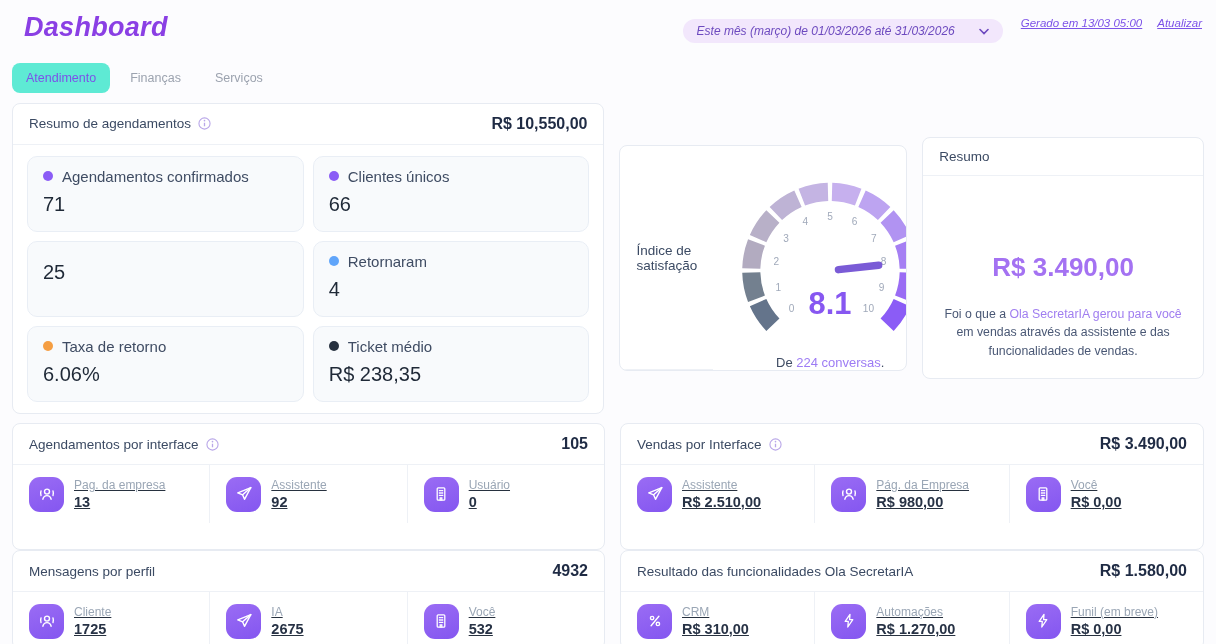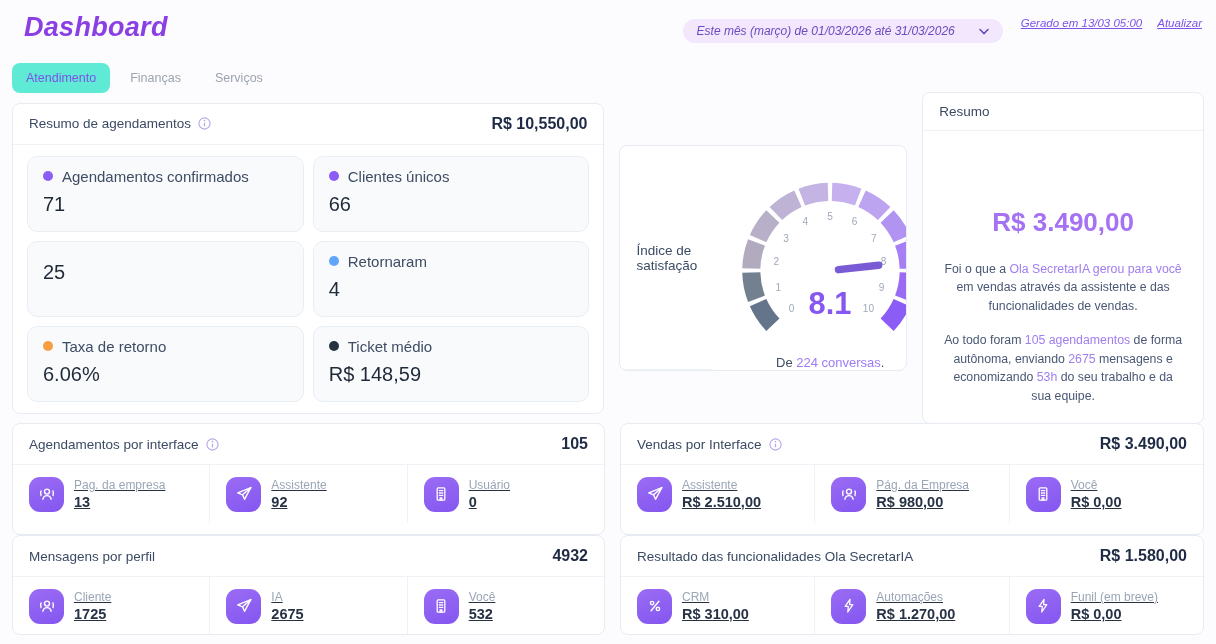--- a/index.html
+++ b/index.html
@@ -17,21 +17,21 @@
 
   
   .tabs { display:flex; gap:6px; margin:20px 0 0 12px; }
   .tab { font-size:12.5px; color:#9ca3af; padding:8px 14px; border-radius:8px; cursor:pointer; }
   .tab.active { background:#5eead4; color:#7c52e8; }
 
   
   .grid { margin:12px 12px 0 12px; }
   .row { display:flex; gap:15px; }
   .row1 { height:306px;align-items:center; }
-  .row2 { height:112px; margin-top:12px; }
+  .row2 { height:127px; margin-top:12px; }
   .row3 { height:100px; }
   .card { background:#fff; border:1px solid #e7ebf2; border-radius:8px; overflow:hidden; }
   .card-agendamentos { width:593px; }
   .card-gauge { width:288px; display:flex; flex-direction:row; }
   .card-resumo { width:282px; }
   .card-wide-l { width:593px; }
   .card-wide-r { width:584px; }
 
   .card-head { display:flex; align-items:center; justify-content:space-between; padding:11px 16px;
     border-bottom:1px solid #eef1f6; }
@@ -147,21 +147,21 @@
               <span class="dot" style="background: rgb(245, 158, 66);"></span>
               <span class="tile-label">Taxa de retorno</span>
             </div>
           <div class="tile-value">6.06%</div>
         </div>
         <div class="tile">
           <div class="tile-top">
               <span class="dot" style="background: rgb(39, 49, 63);"></span>
               <span class="tile-label">Ticket médio</span>
             </div>
-          <div class="tile-value">R$ 148,59</div>
+          <div class="tile-value">R$ 238,35</div>
         </div>
       </div>
     </div>
 
     <div class="card card-gauge">
       <div class="card-head">
         <div class="card-title">
             <span>Índice de satisfação</span>
           </div>
       </div>
@@ -199,21 +199,20 @@
 
     <div class="card card-resumo">
       <div class="card-head">
         <div class="card-title">
             <span>Resumo</span>
           </div>
       </div>
       <div class="resumo-body">
         <div class="resumo-amount">R$ 3.490,00</div>
         <p class="resumo-p"><span>Foi o que a </span><span class="hl">Ola SecretarIA gerou para você</span><span> em vendas através da assistente e das funcionalidades de vendas.</span></p>
-        <p class="resumo-p"><span>Ao todo foram </span><span class="hl">105 agendamentos</span><span> de forma autônoma, enviando </span><span class="hl">2675</span><span> mensagens e economizando </span><span class="hl">53h</span><span> do seu trabalho e da sua equipe.</span></p>
       </div>
     </div>
   </div>
 
   <div class="row row2">
 
     <div class="card card-wide-l">
       <div class="card-head">
         <div class="card-title">
           <span>Agendamentos por interface</span>

